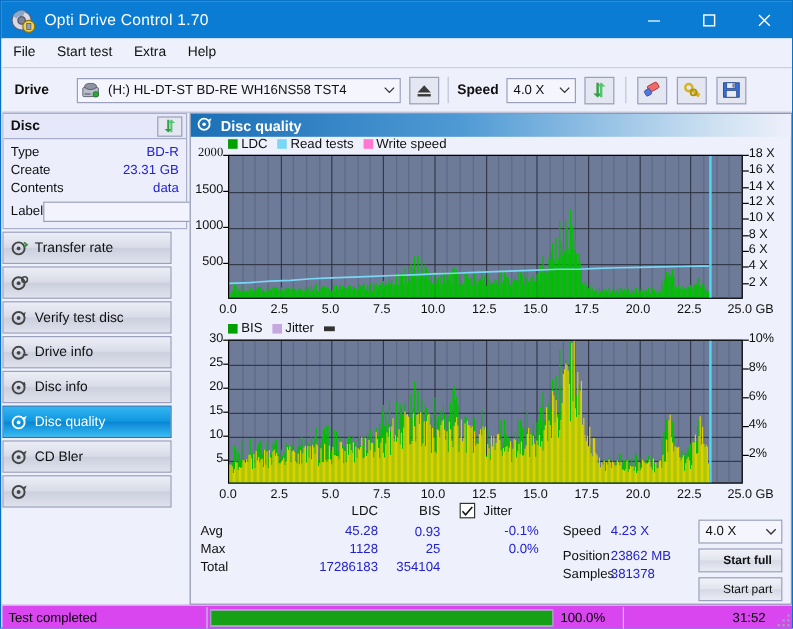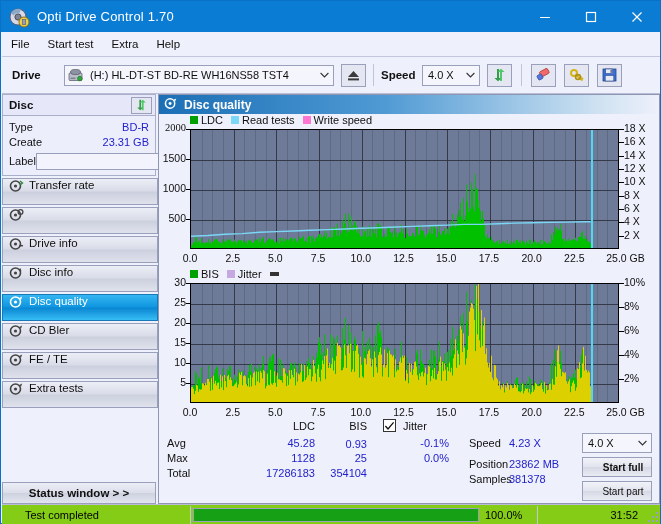--- a/index.html
+++ b/index.html
@@ -89,24 +89,24 @@
   .drow{display:flex;justify-content:space-between;align-items:center;height:15px;font-size:11px;}
   .drow .k{color:#101010;}
   .drow .v{color:#2222cc;}
   .label-row{display:flex;align-items:center;height:20px;margin-top:2px;}
   .label-row .k{color:#101010;font-size:11px;width:36px;}
   .label-input{
     flex:1 1 auto;height:17px;background:#f2f3fd;border:1px solid #9aa0bb;
     box-sizing:border-box;margin-right:4px;
   }
   .navbtn{
-    width:156px;height:27px;margin-top:2px;box-sizing:border-box;
+    width:141px;height:27px;margin-top:2px;box-sizing:border-box;
     border:1px solid #9aa0bb;
     background:linear-gradient(#eceef6,#d9dce8 48%,#ccd0de 52%,#dfe2ec);
-    display:flex;align-items:flex-start;font-size:11.5px;color:#101010;
+    display:flex;align-items:center;font-size:11.5px;color:#101010;
   }
   .navbtn.sel{
     background:linear-gradient(#35b6f2,#0f96e0 48%,#0a86d2 52%,#37bdf5);
     border:1px solid #1878b8;color:#ffffff;
   }
   .navbtn .nicon{width:26px;display:flex;align-items:center;justify-content:center;flex:0 0 auto;}
   .navbtn .nlabel{flex:1 1 auto;}
 
   #statuswin{
     position:absolute;left:1px;top:481px;width:154px;height:22px;
@@ -152,22 +152,22 @@
   }
   .chk{
     position:absolute;width:13px;height:13px;box-sizing:border-box;
     border:1px solid #333;background:#fff;
     display:flex;align-items:center;justify-content:center;
   }
 
   
   #statusbar{
     position:absolute;left:1px;top:503px;width:658px;height:20px;
-    background:#84cc16;border-top:1px solid #b9bdd6;
-    display:flex;align-items:center;box-sizing:border-box;padding-left:18px;
+    background:#d946ef;border-top:1px solid #b9bdd6;
+    display:flex;align-items:center;box-sizing:border-box;
   }
   #statusbar .seg{height:20px;display:flex;align-items:center;box-sizing:border-box;}
   .sb-sep{width:1px;height:18px;background:#c3c7de;}
   #progtrack{
     width:286px;height:14px;background:#f2f3fd;border:1px solid #9aa0bb;
     box-sizing:border-box;position:relative;
   }
   #progfill{position:absolute;left:0;top:0;bottom:0;background:#15a015;}
   .grip{position:absolute;right:2px;bottom:2px;width:10px;height:10px;}
   .grip i{position:absolute;width:2px;height:2px;background:#9aa0bb;}
@@ -300,20 +300,24 @@
       </div>
       <div class="disc-rows">
         <div class="drow">
           <span class="k">Type</span>
           <span class="v">BD-R</span>
         </div>
         <div class="drow">
           <span class="k">Create</span>
           <span class="v">23.31 GB</span>
         </div>
+        <div class="drow">
+          <span class="k">Contents</span>
+          <span class="v">data</span>
+        </div>
         <div class="label-row">
           <span class="k">Label</span>
           <input class="label-input" type="text" value="" placeholder="" style="">
           <span class="tbtn" style="width:21px;height:18px;">
             <svg width="14" height="14" viewBox="0 0 14 14">
               <circle cx="7" cy="7" r="6" fill="#ece37a" stroke="#8c8420" stroke-width="1"></circle>
               <circle cx="7" cy="7" r="2" fill="#f7f6e2" stroke="#8c8420" stroke-width=".8"></circle>
             </svg>
           </span>
         </div>
@@ -337,20 +341,30 @@
             <circle cx="6.5" cy="7" r="1.6" fill="#444"></circle>
             <circle cx="11.5" cy="4" r="2.4" fill="none" stroke="#444" stroke-width="1.3"></circle>
           </svg>
       </span>
     </div>
     <div class="navbtn">
       <span class="nicon">
         <svg width="15" height="14" viewBox="0 0 15 14">
             <circle cx="6.5" cy="7" r="5" fill="none" stroke="#444" stroke-width="1.6"></circle>
             <circle cx="6.5" cy="7" r="1.6" fill="#444"></circle>
+            <path d="M9.5 3.5 L12.5 2 L11.5 5" fill="#444"></path>
+          </svg>
+      </span>
+      <span class="nlabel">Verify test disc</span>
+    </div>
+    <div class="navbtn">
+      <span class="nicon">
+        <svg width="15" height="14" viewBox="0 0 15 14">
+            <circle cx="6.5" cy="7" r="5" fill="none" stroke="#444" stroke-width="1.6"></circle>
+            <circle cx="6.5" cy="7" r="1.6" fill="#444"></circle>
             <rect x="10" y="8" width="4" height="1.4" fill="#444"></rect>
           </svg>
       </span>
       <span class="nlabel">Drive info</span>
     </div>
     <div class="navbtn">
       <span class="nicon">
         <svg width="15" height="14" viewBox="0 0 15 14">
             <circle cx="6.5" cy="7" r="5" fill="none" stroke="#444" stroke-width="1.6"></circle>
             <circle cx="6.5" cy="7" r="1.6" fill="#444"></circle>
@@ -380,35 +394,23 @@
       <span class="nlabel">CD Bler</span>
     </div>
     <div class="navbtn">
       <span class="nicon">
         <svg width="15" height="14" viewBox="0 0 15 14">
             <circle cx="6.5" cy="7" r="5" fill="none" stroke="#444" stroke-width="1.6"></circle>
             <circle cx="6.5" cy="7" r="1.6" fill="#444"></circle>
             <path d="M10.2 3 L13.2 1.6 L12 4.8" fill="#444"></path>
           </svg>
       </span>
-      <span class="nlabel">FE / TE</span>
-    </div>
-    <div class="navbtn">
-      <span class="nicon">
-        <svg width="15" height="14" viewBox="0 0 15 14">
-            <circle cx="6.5" cy="7" r="5" fill="none" stroke="#444" stroke-width="1.6"></circle>
-            <circle cx="6.5" cy="7" r="1.6" fill="#444"></circle>
-            <path d="M10.2 3 L13.2 1.6 L12 4.8" fill="#444"></path>
-          </svg>
-      </span>
-      <span class="nlabel">Extra tests</span>
     </div>
   </div>
 
-  <div id="statuswin">Status window &gt; &gt;</div>
 
   <div id="rightpanel">
 
     <div id="dq-header">
       <span>
         <svg width="14" height="13" viewBox="0 0 15 14">
             <circle cx="6.5" cy="7" r="5" fill="none" stroke="#fff" stroke-width="1.6"></circle>
             <circle cx="6.5" cy="7" r="1.6" fill="#fff"></circle>
             <path d="M10.2 3 L13.2 1.6 L12 4.8" fill="#fff"></path>
           </svg>

